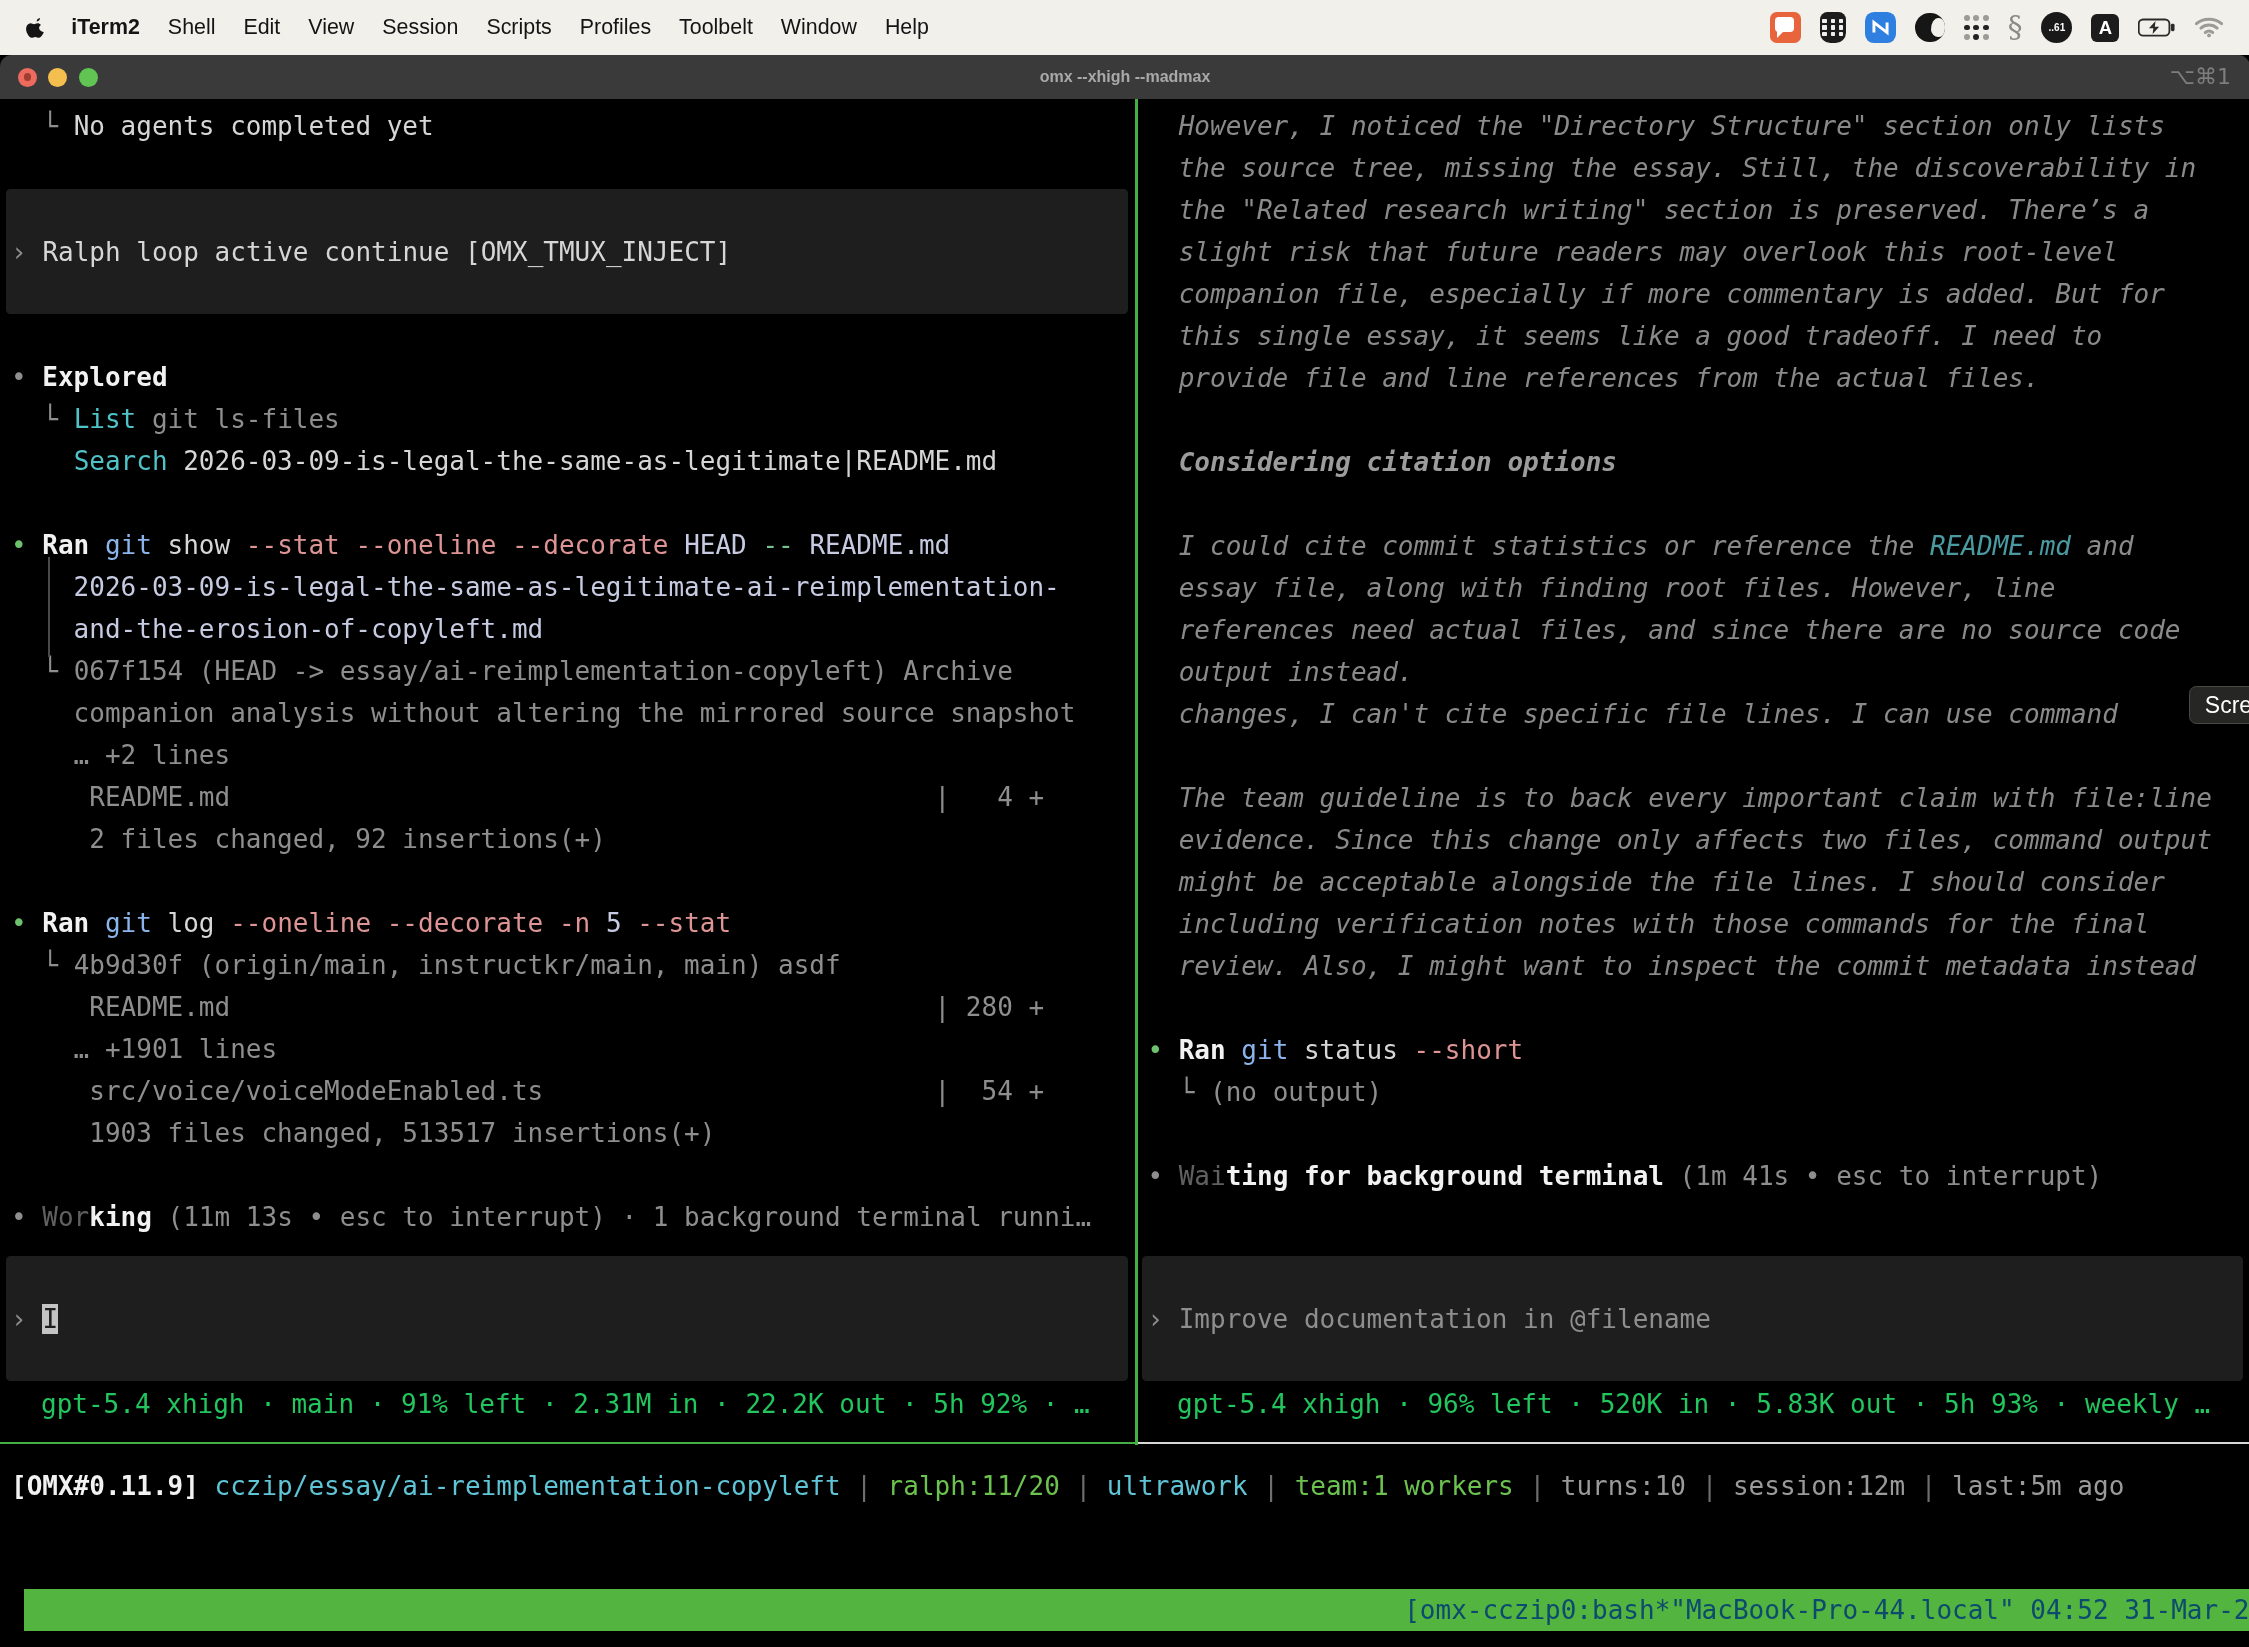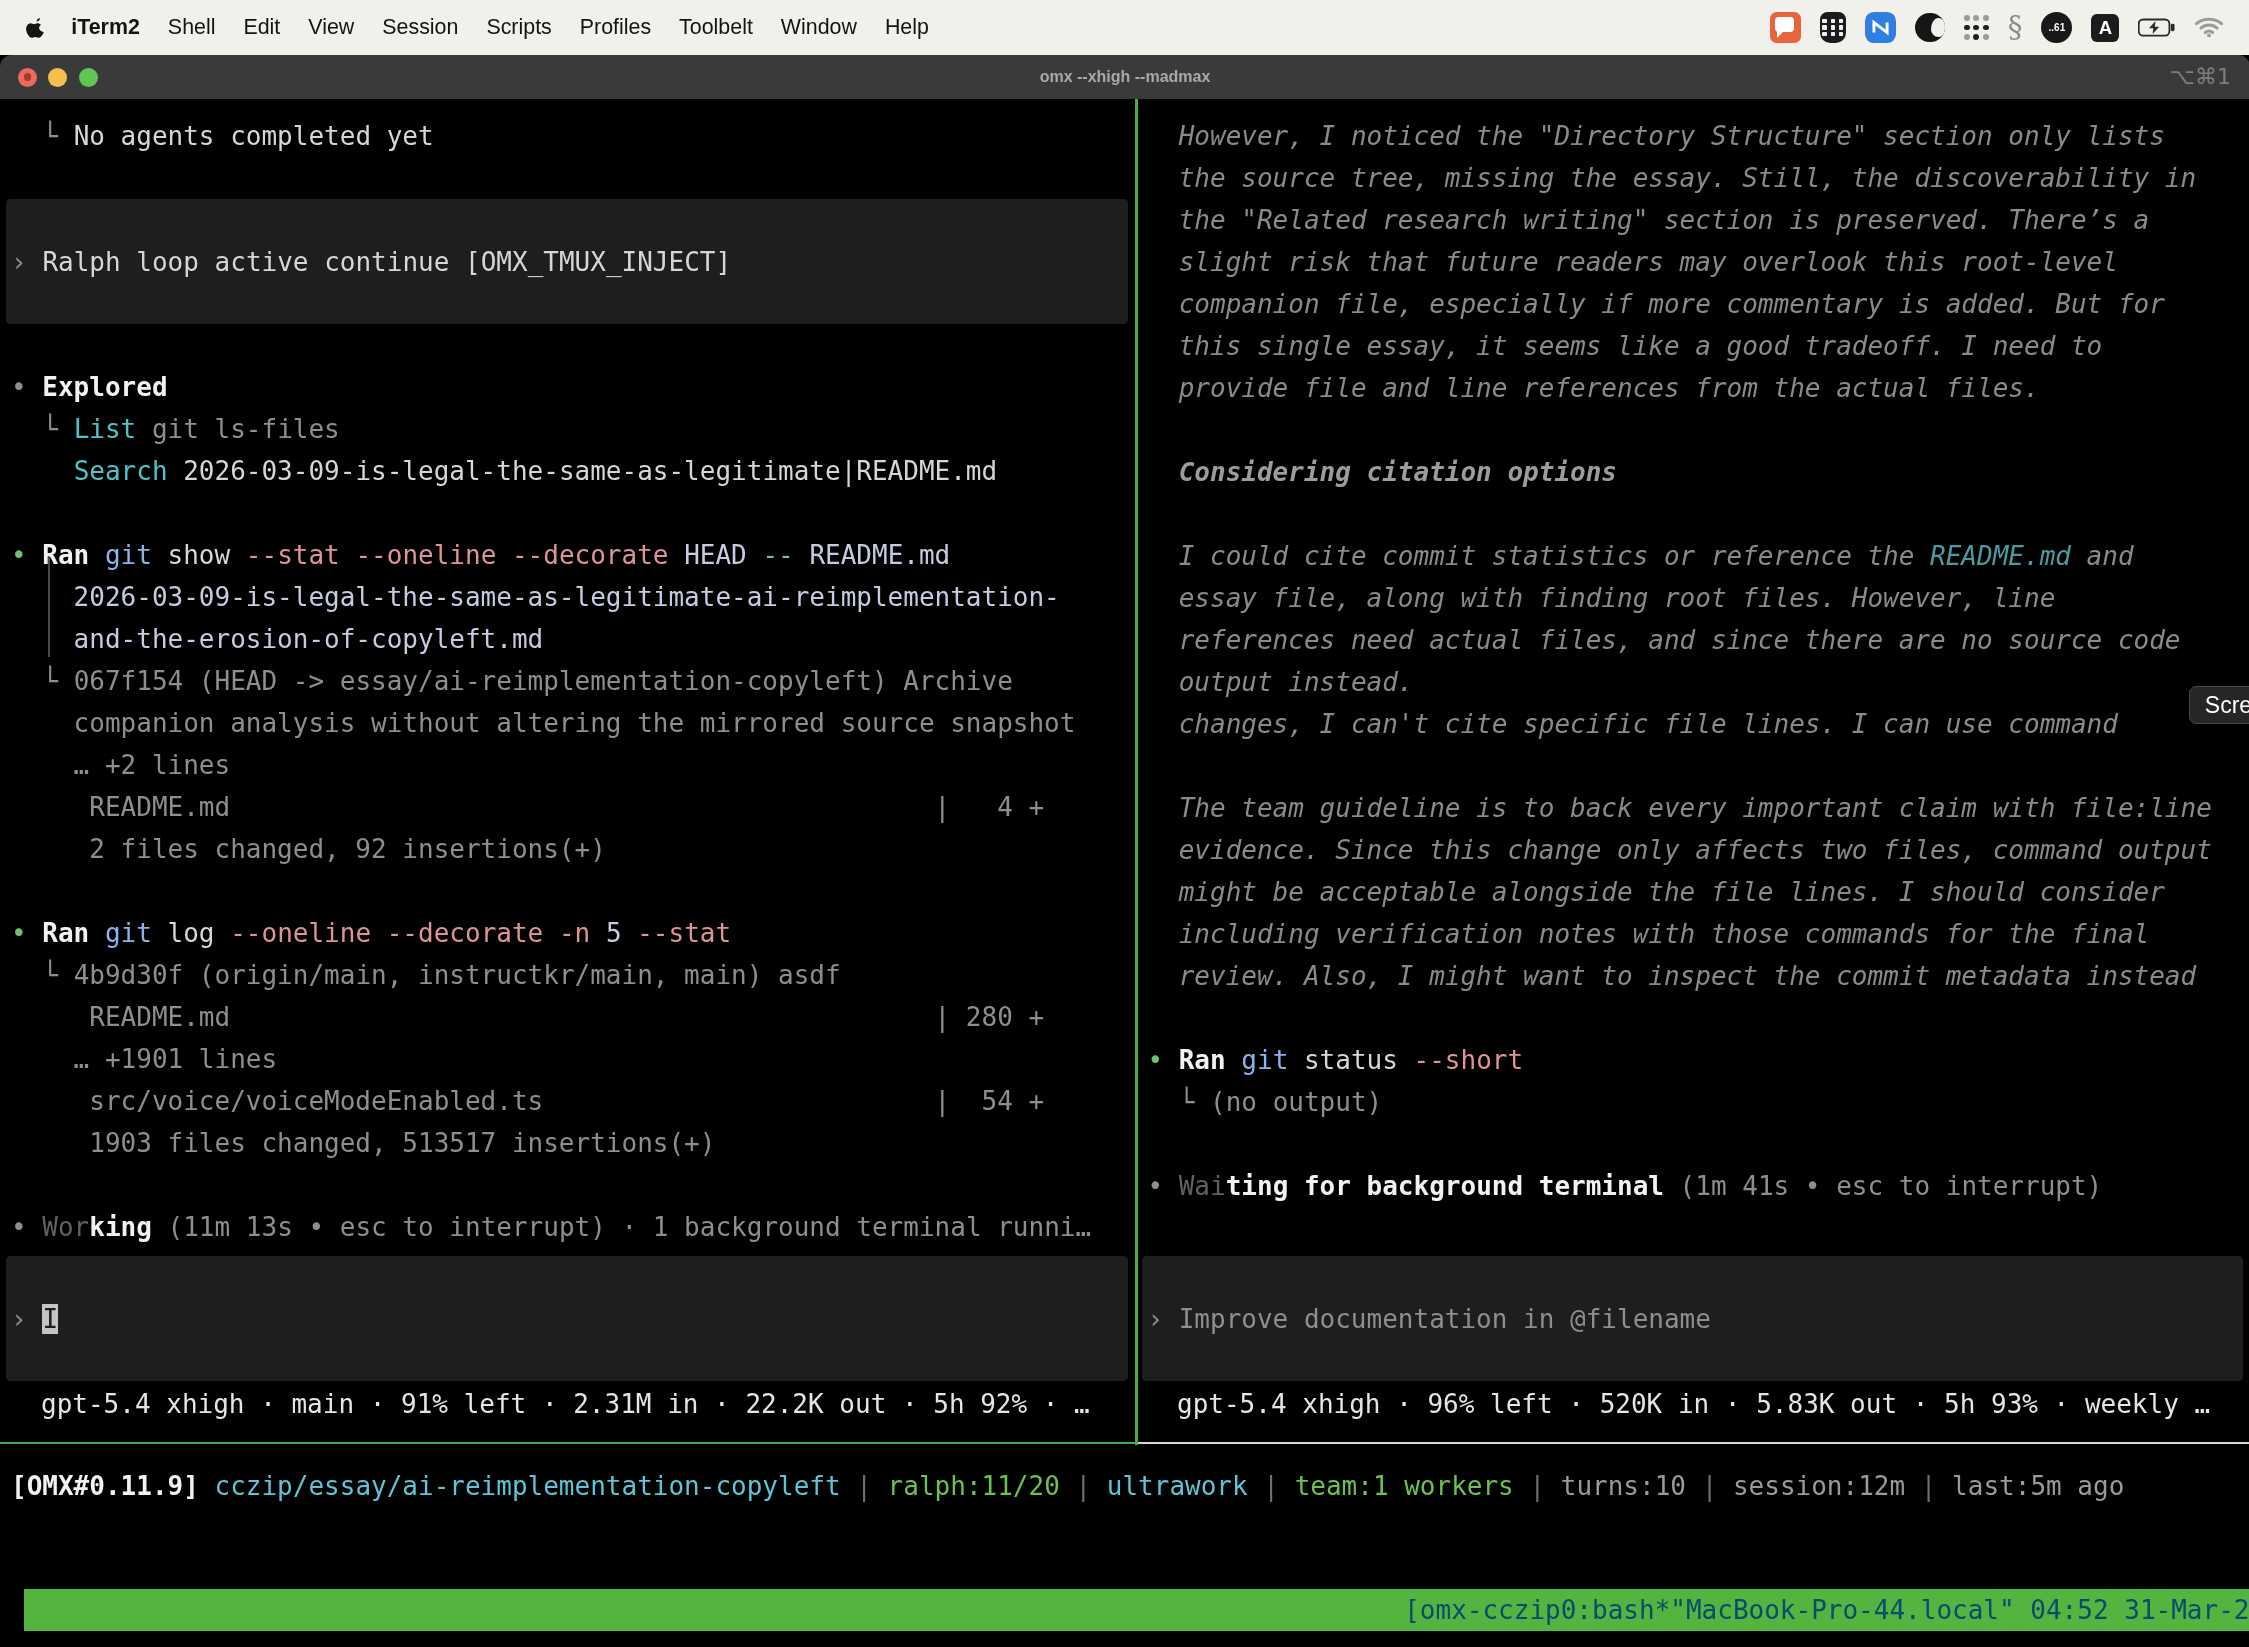--- a/index.html
+++ b/index.html
@@ -46,28 +46,28 @@
   .wshortcut{position:absolute;right:19px;top:0;height:44px;line-height:44px;color:#7e7e7e;font-size:22px;
              font-family:"DejaVu Sans",sans-serif;}
   
   .term{position:absolute;top:44px;left:0;width:2250px;height:1549px;background:#000;
         font-family:"DejaVu Sans Mono","Liberation Mono",monospace;font-size:26px;}
   .pane{position:absolute;top:0;height:1346px;overflow:hidden;}
   .pane-left{left:0;width:1135px;}
   .pane-right{left:1140px;width:1109px;}
   .flow{padding-left:11px;}
   .pane-right .flow{padding-left:7.4px;}
-  .flow.first{padding-top:16px;}
+  .flow.first{padding-top:6px;}
   .tline{height:42px;line-height:42px;white-space:pre;}
   .tbox{background:#1e1e1e;border-radius:4.4px;height:125px;display:flex;align-items:center;
         margin:0 6.6px 0 5.9px;padding-left:5.2px;white-space:pre;}
   .inputbox{position:absolute;left:5.9px;right:7.4px;top:1157px;height:125px;background:#1e1e1e;border-radius:4.4px;
             display:flex;align-items:center;padding-left:5.2px;white-space:pre;}
   .pane-right .inputbox{left:2.2px;right:5.9px;}
-  .pane-status{position:absolute;top:1284px;left:41px;height:42px;line-height:42px;color:#e5e5e5;white-space:pre;}
+  .pane-status{position:absolute;top:1284px;left:41px;height:42px;line-height:42px;color:#22c55e;white-space:pre;}
   .pane-right .pane-status{left:37px;}
   .tree-guide{position:absolute;left:48px;top:458px;width:2.2px;height:100px;background:#4a4a4a;}
   .vdivider{position:absolute;left:1135px;top:0;width:3px;height:1346px;background:#44b044;}
   .hline-l{position:absolute;left:0;top:1343px;width:1138px;height:2.2px;background:#44b044;}
   .hline-r{position:absolute;left:1138px;top:1343px;width:1112px;height:2.2px;background:#d8d8d8;}
   .omxstatus{position:absolute;left:11px;top:1366px;height:42px;line-height:42px;white-space:pre;}
   .tmuxbar{position:absolute;left:0;top:1490px;width:2250px;height:42px;background:#53b43f;color:#0c4a6e;
            display:flex;align-items:center;justify-content:flex-end;padding:0 8.9px;box-sizing:border-box;white-space:pre;margin-left:24px;}
   
   .tooltip{position:absolute;left:2189px;top:686px;width:103px;height:38px;background:#262624;border:1.5px solid #484844;

